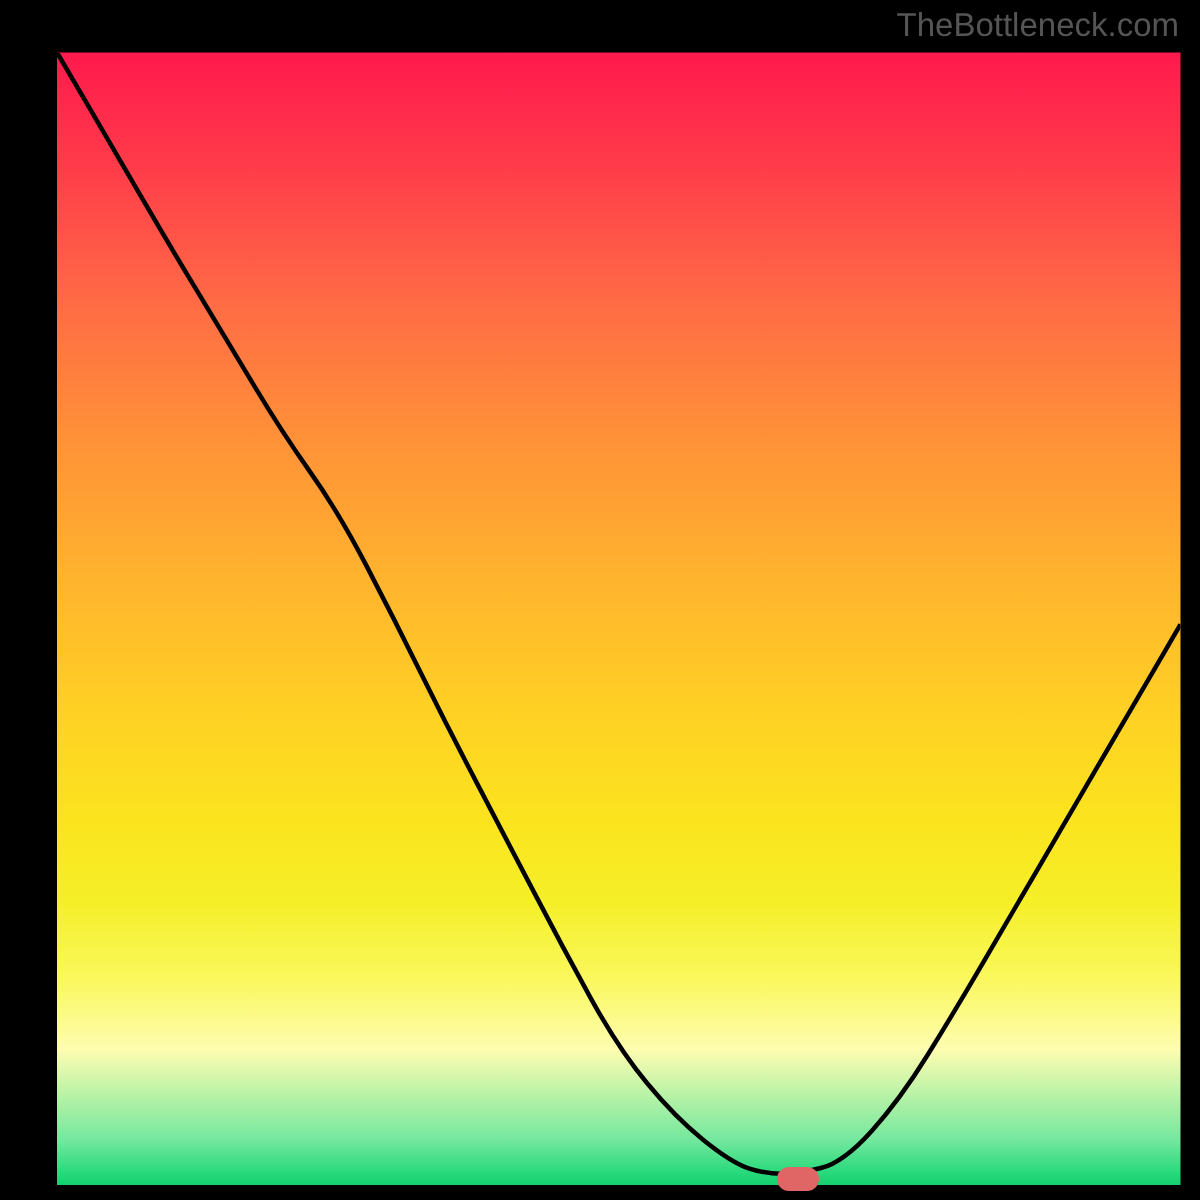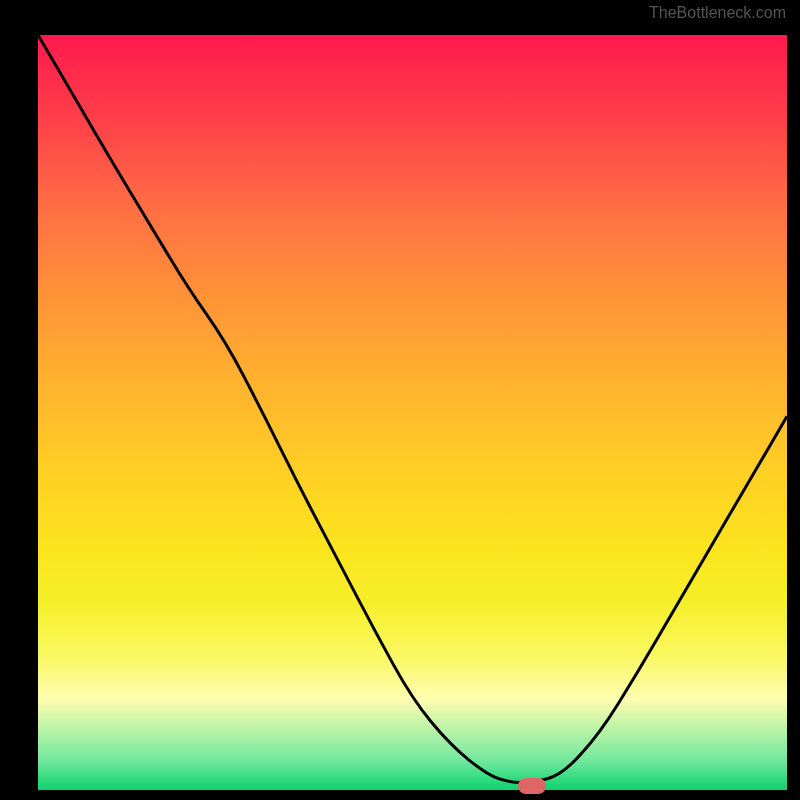--- a/index.html
+++ b/index.html
@@ -9,21 +9,21 @@
     background: #000;
     position: relative;
     overflow: hidden;
     font-family: Arial, sans-serif;
   }
   .watermark {
     position: absolute;
     top: 4px;
     right: 14px;
     color: #555;
-    font-size: 16px;
+    font-size: 22px;
     font-weight: 500;
     z-index: 10;
   }
   .plot-area {
     position: absolute;
     left: 38px;
     top: 35px;
     width: 749px;
     height: 755px;
     background: linear-gradient(to bottom,

